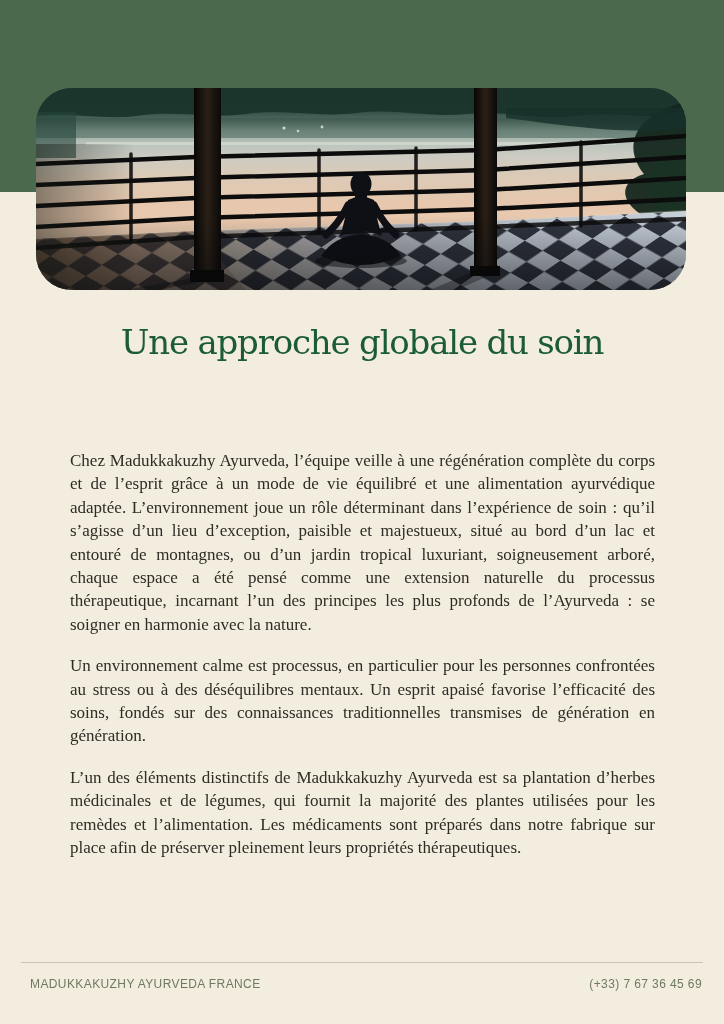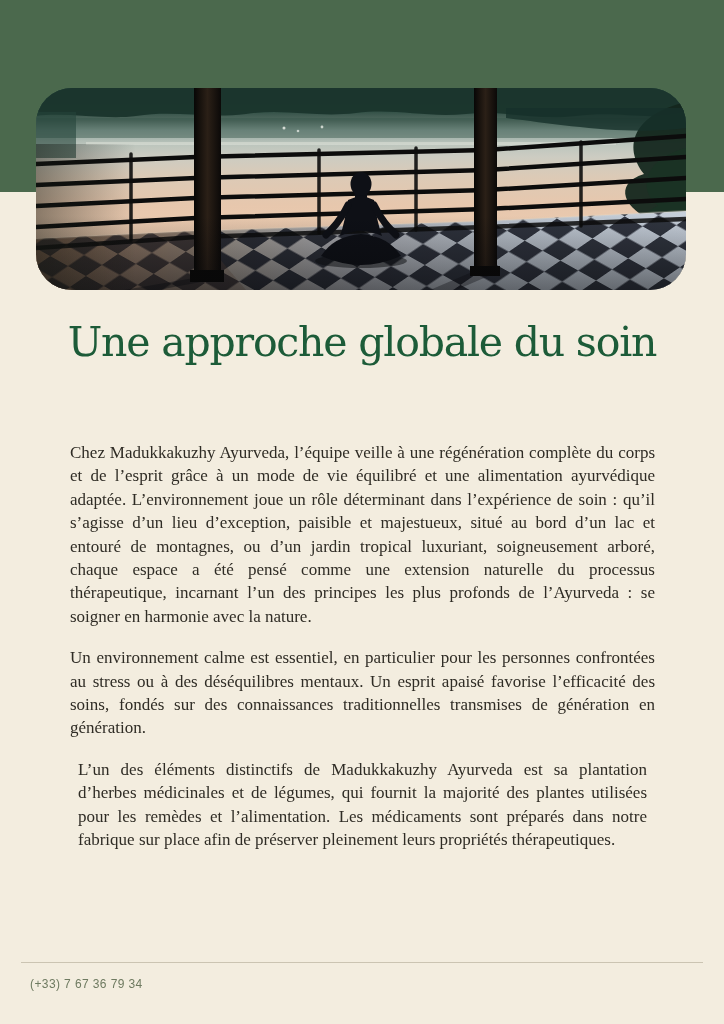--- a/index.html
+++ b/index.html
@@ -10,29 +10,29 @@
   }
   .band{position:absolute;top:0;left:0;width:724px;height:192px;background:#4b694d;}
   .photo{
     position:absolute;left:36px;top:88px;width:650px;height:202px;margin:0;
     border-radius:36px;overflow:hidden;background:#22413a;
   }
   .photo svg{display:block;width:100%;height:100%;}
   .title{
     position:absolute;top:319px;left:0;width:724px;margin:0;
     text-align:center;font-family:"DejaVu Serif",serif;font-weight:normal;
-    font-size:41px;line-height:47px;letter-spacing:-1.2px;color:#1c5b38;
+    font-size:34px;line-height:47px;letter-spacing:-1.2px;color:#1c5b38;
   }
   .title span{display:block;}
   .copy{
     position:absolute;top:441px;left:70px;width:585px;
     font-size:17px;line-height:23.4px;color:#2f2c25;text-align:justify;
   }
-  .copy p{margin:0 0 18px 0;}
-  .copy p.tight{margin:8px;}
+  .copy p{margin:8px 0 18px 0;}
+  .copy p.tight{margin:0;}
   .divider{position:absolute;top:962px;left:21px;width:682px;height:1px;background:#cbc4b2;}
   .footer{
     position:absolute;top:977px;left:30px;width:672px;
     display:flex;justify-content:space-between;align-items:center;
     font-family:"Liberation Sans",sans-serif;font-size:12px;
     letter-spacing:0.4px;color:#6e7a60;
   }
 </style>
 </head>
 <body>
@@ -143,23 +143,24 @@
       </g>
     </svg>
   </figure>
 
   <h1 class="title">
     <span>Une approche globale du soin</span>
   </h1>
 
   <div class="copy">
     <p>Chez Madukkakuzhy Ayurveda, l’équipe veille à une régénération complète du corps et de l’esprit grâce à un mode de vie équilibré et une alimentation ayurvédique adaptée. L’environnement joue un rôle déterminant dans l’expérience de soin : qu’il s’agisse d’un lieu d’exception, paisible et majestueux, situé au bord d’un lac et entouré de montagnes, ou d’un jardin tropical luxuriant, soigneusement arboré, chaque espace a été pensé comme une extension naturelle du processus thérapeutique, incarnant l’un des principes les plus profonds de l’Ayurveda : se soigner en harmonie avec la nature.</p>
-    <p>Un environnement calme est essentiel, en particulier pour les personnes confrontées au stress ou à des déséquilibres mentaux. Un esprit apaisé favorise l’efficacité des soins, fondés sur des connaissances traditionnelles transmises de génération en génération.</p>
+    <p>Un environnement calme est processus, en particulier pour les personnes confrontées au stress ou à des déséquilibres mentaux. Un esprit apaisé favorise l’efficacité des soins, fondés sur des connaissances traditionnelles transmises de génération en génération.</p>
     <p class="tight">L’un des éléments distinctifs de Madukkakuzhy Ayurveda est sa plantation d’herbes médicinales et de légumes, qui fournit la majorité des plantes utilisées pour les remèdes et l’alimentation. Les médicaments sont préparés dans notre fabrique sur place afin de préserver pleinement leurs propriétés thérapeutiques.</p>
   </div>
 
   <div class="divider"></div>
 
   <footer class="footer">
-    <span>(+33) 7 67 36 79 34</span>
+    <span>MADUKKAKUZHY AYURVEDA FRANCE</span>
+    <span>(+33) 7 67 36 45 69</span>
   </footer>
 
 </div>
 
 </body></html>

